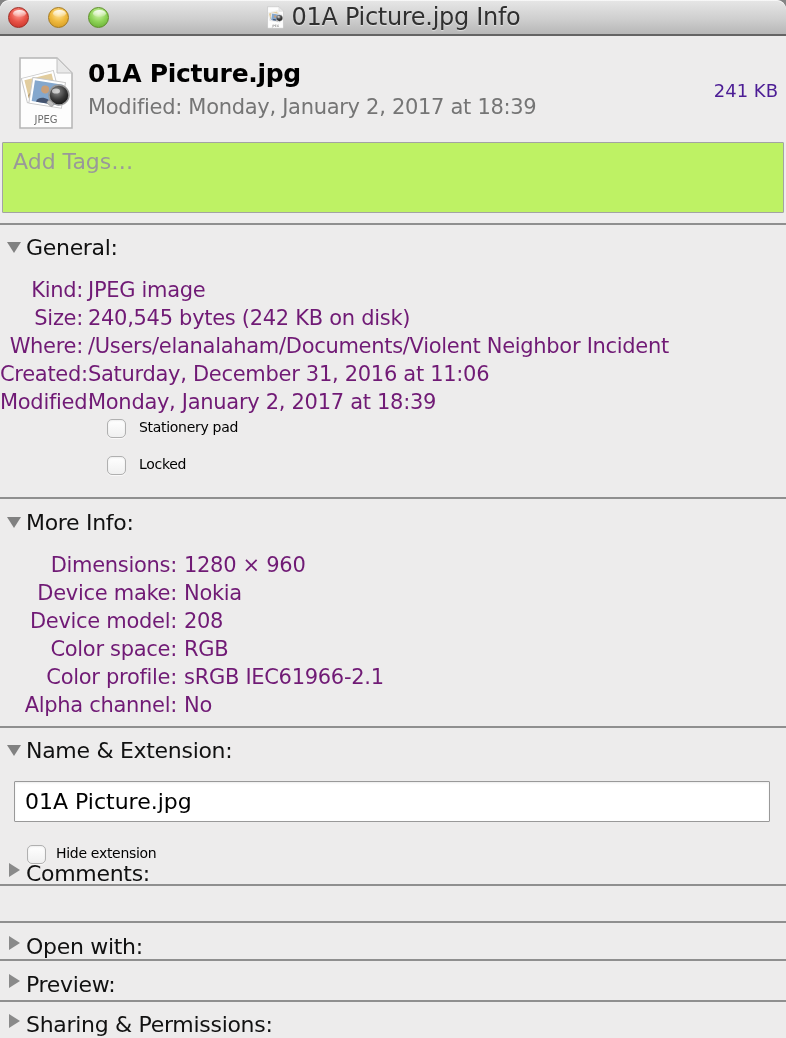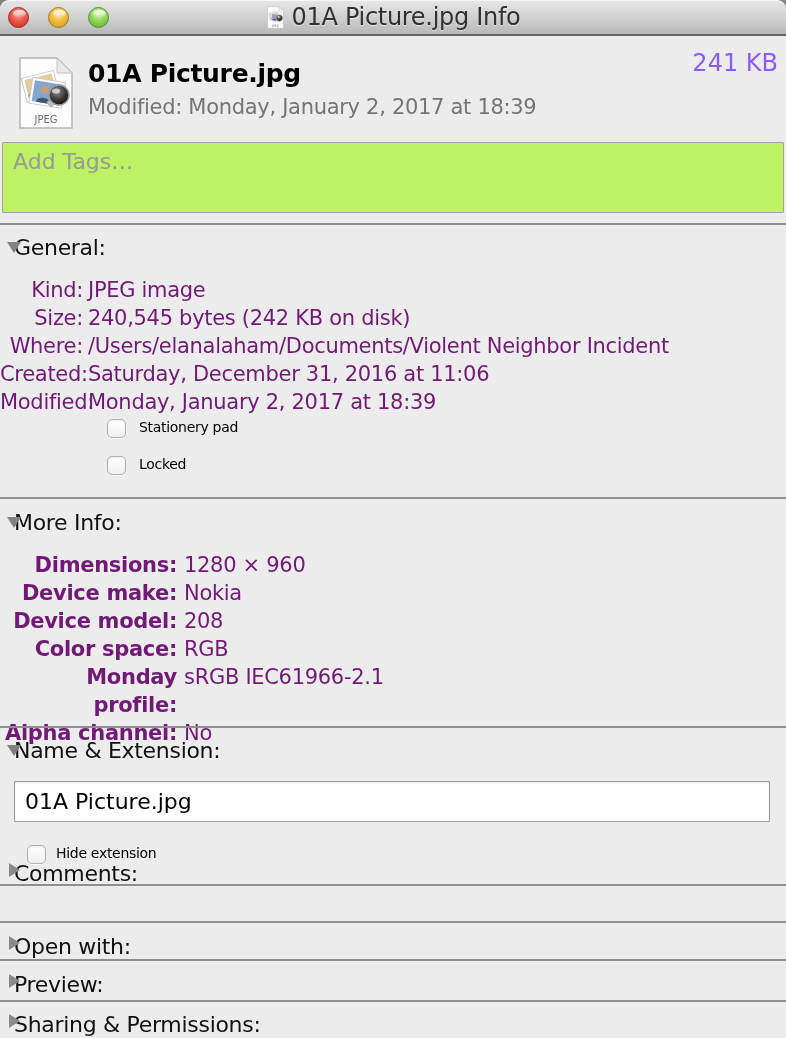--- a/index.html
+++ b/index.html
@@ -36,45 +36,45 @@
     letter-spacing:-0.3px;
   }
   
   .content{position:absolute;top:36px;left:0;right:0;bottom:0;}
   .divider{position:absolute;left:0;right:0;height:2px;background:#8f8f8f;}
 
   .file-icon-large{position:absolute;left:15px;top:21px;}
   .head-text{position:absolute;left:88px;top:23px;}
   .file-name{font-size:25px;font-weight:bold;color:#000;line-height:30px;letter-spacing:-0.3px;}
   .file-modified{font-size:21px;color:#757575;line-height:28px;margin-top:4px;letter-spacing:-0.3px;}
-  .file-size{position:absolute;right:8px;top:12px;font-size:24px;color:#8b5cf6;line-height:30px;}
+  .file-size{position:absolute;right:8px;top:40px;font-size:18px;color:#4c1d95;line-height:30px;}
 
   .tags-field{
     position:absolute;left:2px;right:2px;top:106px;height:71px;
     border:1px solid #a3a3a3;background:#bef264;resize:none;outline:none;
     font-family:"DejaVu Sans","Liberation Sans",sans-serif;font-size:22px;color:#000;
     padding:6px 10px;border-radius:1px;
   }
   .tags-field::placeholder{color:#999;opacity:1;}
 
   .section{position:absolute;left:0;right:0;}
-  .sec-head{position:relative;padding-left:14px;font-size:22px;color:#111;line-height:28px;letter-spacing:-0.3px;}
+  .sec-head{position:relative;padding-left:26px;font-size:22px;color:#111;line-height:28px;letter-spacing:-0.3px;}
   .tri-down{
     position:absolute;left:7px;top:8px;width:0;height:0;
     border-left:7px solid transparent;border-right:7px solid transparent;border-top:11px solid #818181;
   }
   .tri-right{
     position:absolute;left:9px;top:3px;width:0;height:0;
     border-top:7px solid transparent;border-bottom:7px solid transparent;border-left:11px solid #8a8a8a;
   }
   .kv-rows{margin-top:14px;}
   .kv-row{display:flex;font-size:21px;line-height:28px;color:#701a75;letter-spacing:-0.3px;}
   .kv-row .k{width:83px;text-align:right;flex:none;}
   .kv-row .v{margin-left:5px;white-space:nowrap;}
-  .more-info .kv-row .k{width:177px;font-weight:bold;}
+  .more-info .kv-row .k{width:177px;}
   .more-info .kv-row .v{margin-left:7px;}
 
   .cb-row{display:flex;align-items:flex-start;height:28px;font-size:14px;color:#000000;letter-spacing:-0.3px;}
   .cb{
     width:19px;height:19px;flex:none;border:1px solid #b0b0b0;border-radius:5px;
     background:linear-gradient(#ffffff,#f0f0f0);
     box-shadow:0 1px 0 rgba(255,255,255,.7), inset 0 1px 2px rgba(0,0,0,.07);
   }
   .cb-row span{margin-left:13px;}
   .gen-cbs{margin-left:94px;margin-top:3px;}
@@ -211,21 +211,21 @@
         </div>
         <div class="kv-row">
           <span class="k">Device model:</span>
           <span class="v">208</span>
         </div>
         <div class="kv-row">
           <span class="k">Color space:</span>
           <span class="v">RGB</span>
         </div>
         <div class="kv-row">
-          <span class="k">Monday profile:</span>
+          <span class="k">Color profile:</span>
           <span class="v">sRGB IEC61966-2.1</span>
         </div>
         <div class="kv-row">
           <span class="k">Alpha channel:</span>
           <span class="v">No</span>
         </div>
       </div>
     </div>
 
     <div class="divider" style="top:690px"></div>

